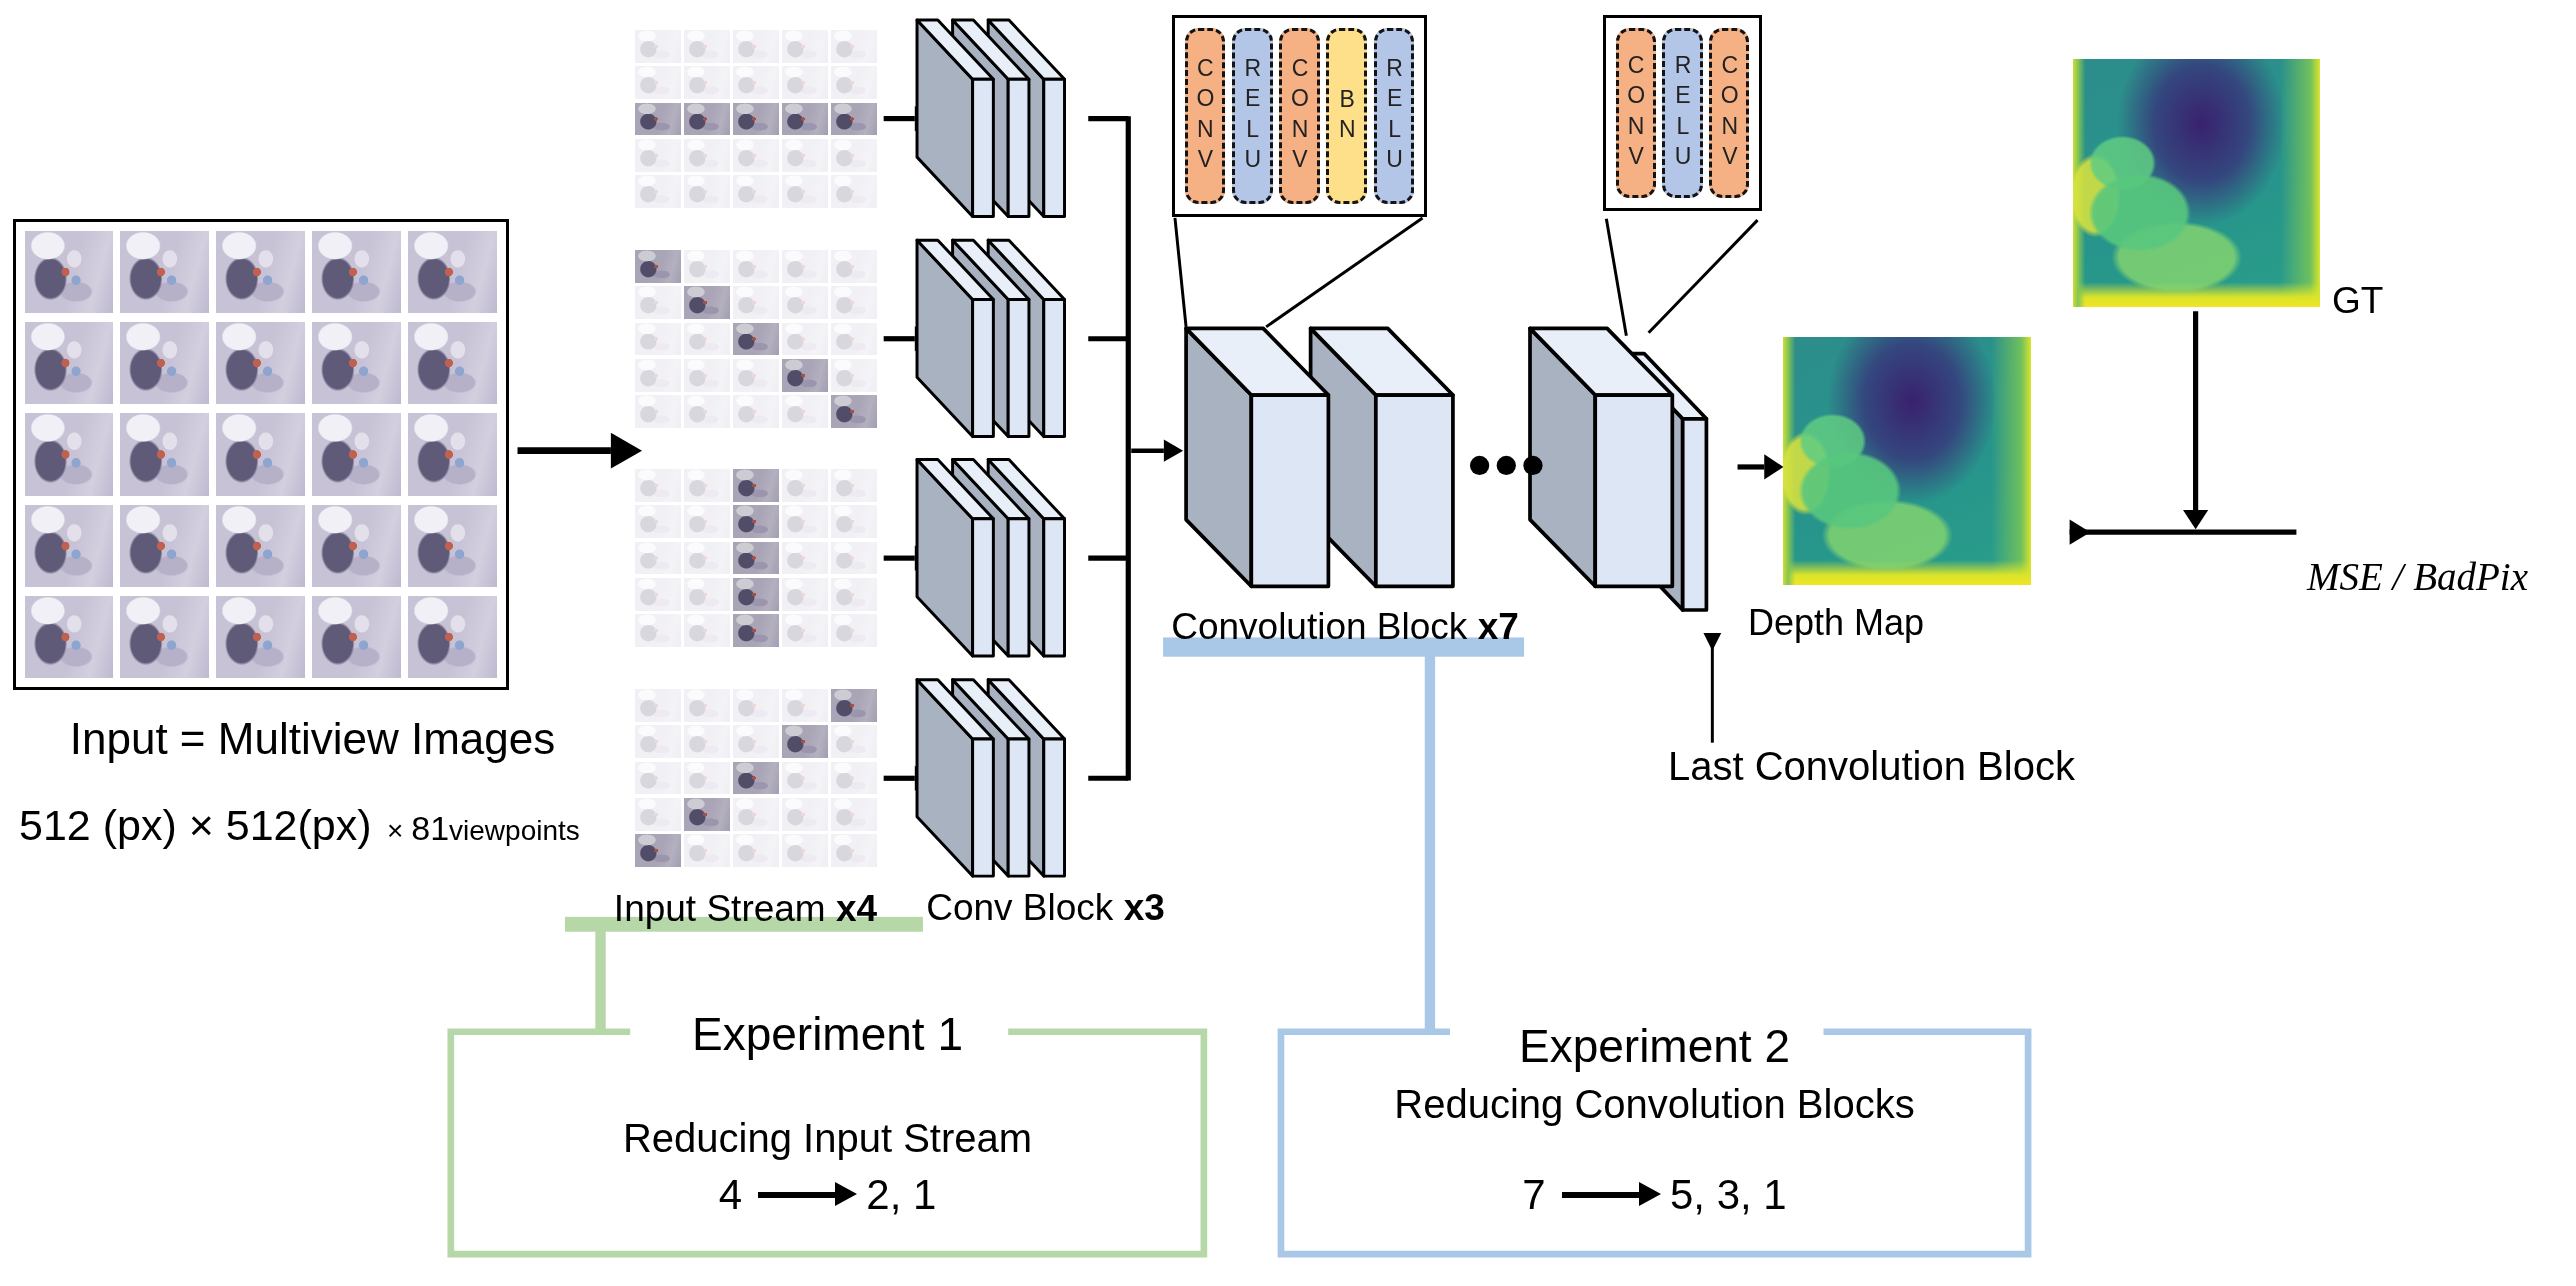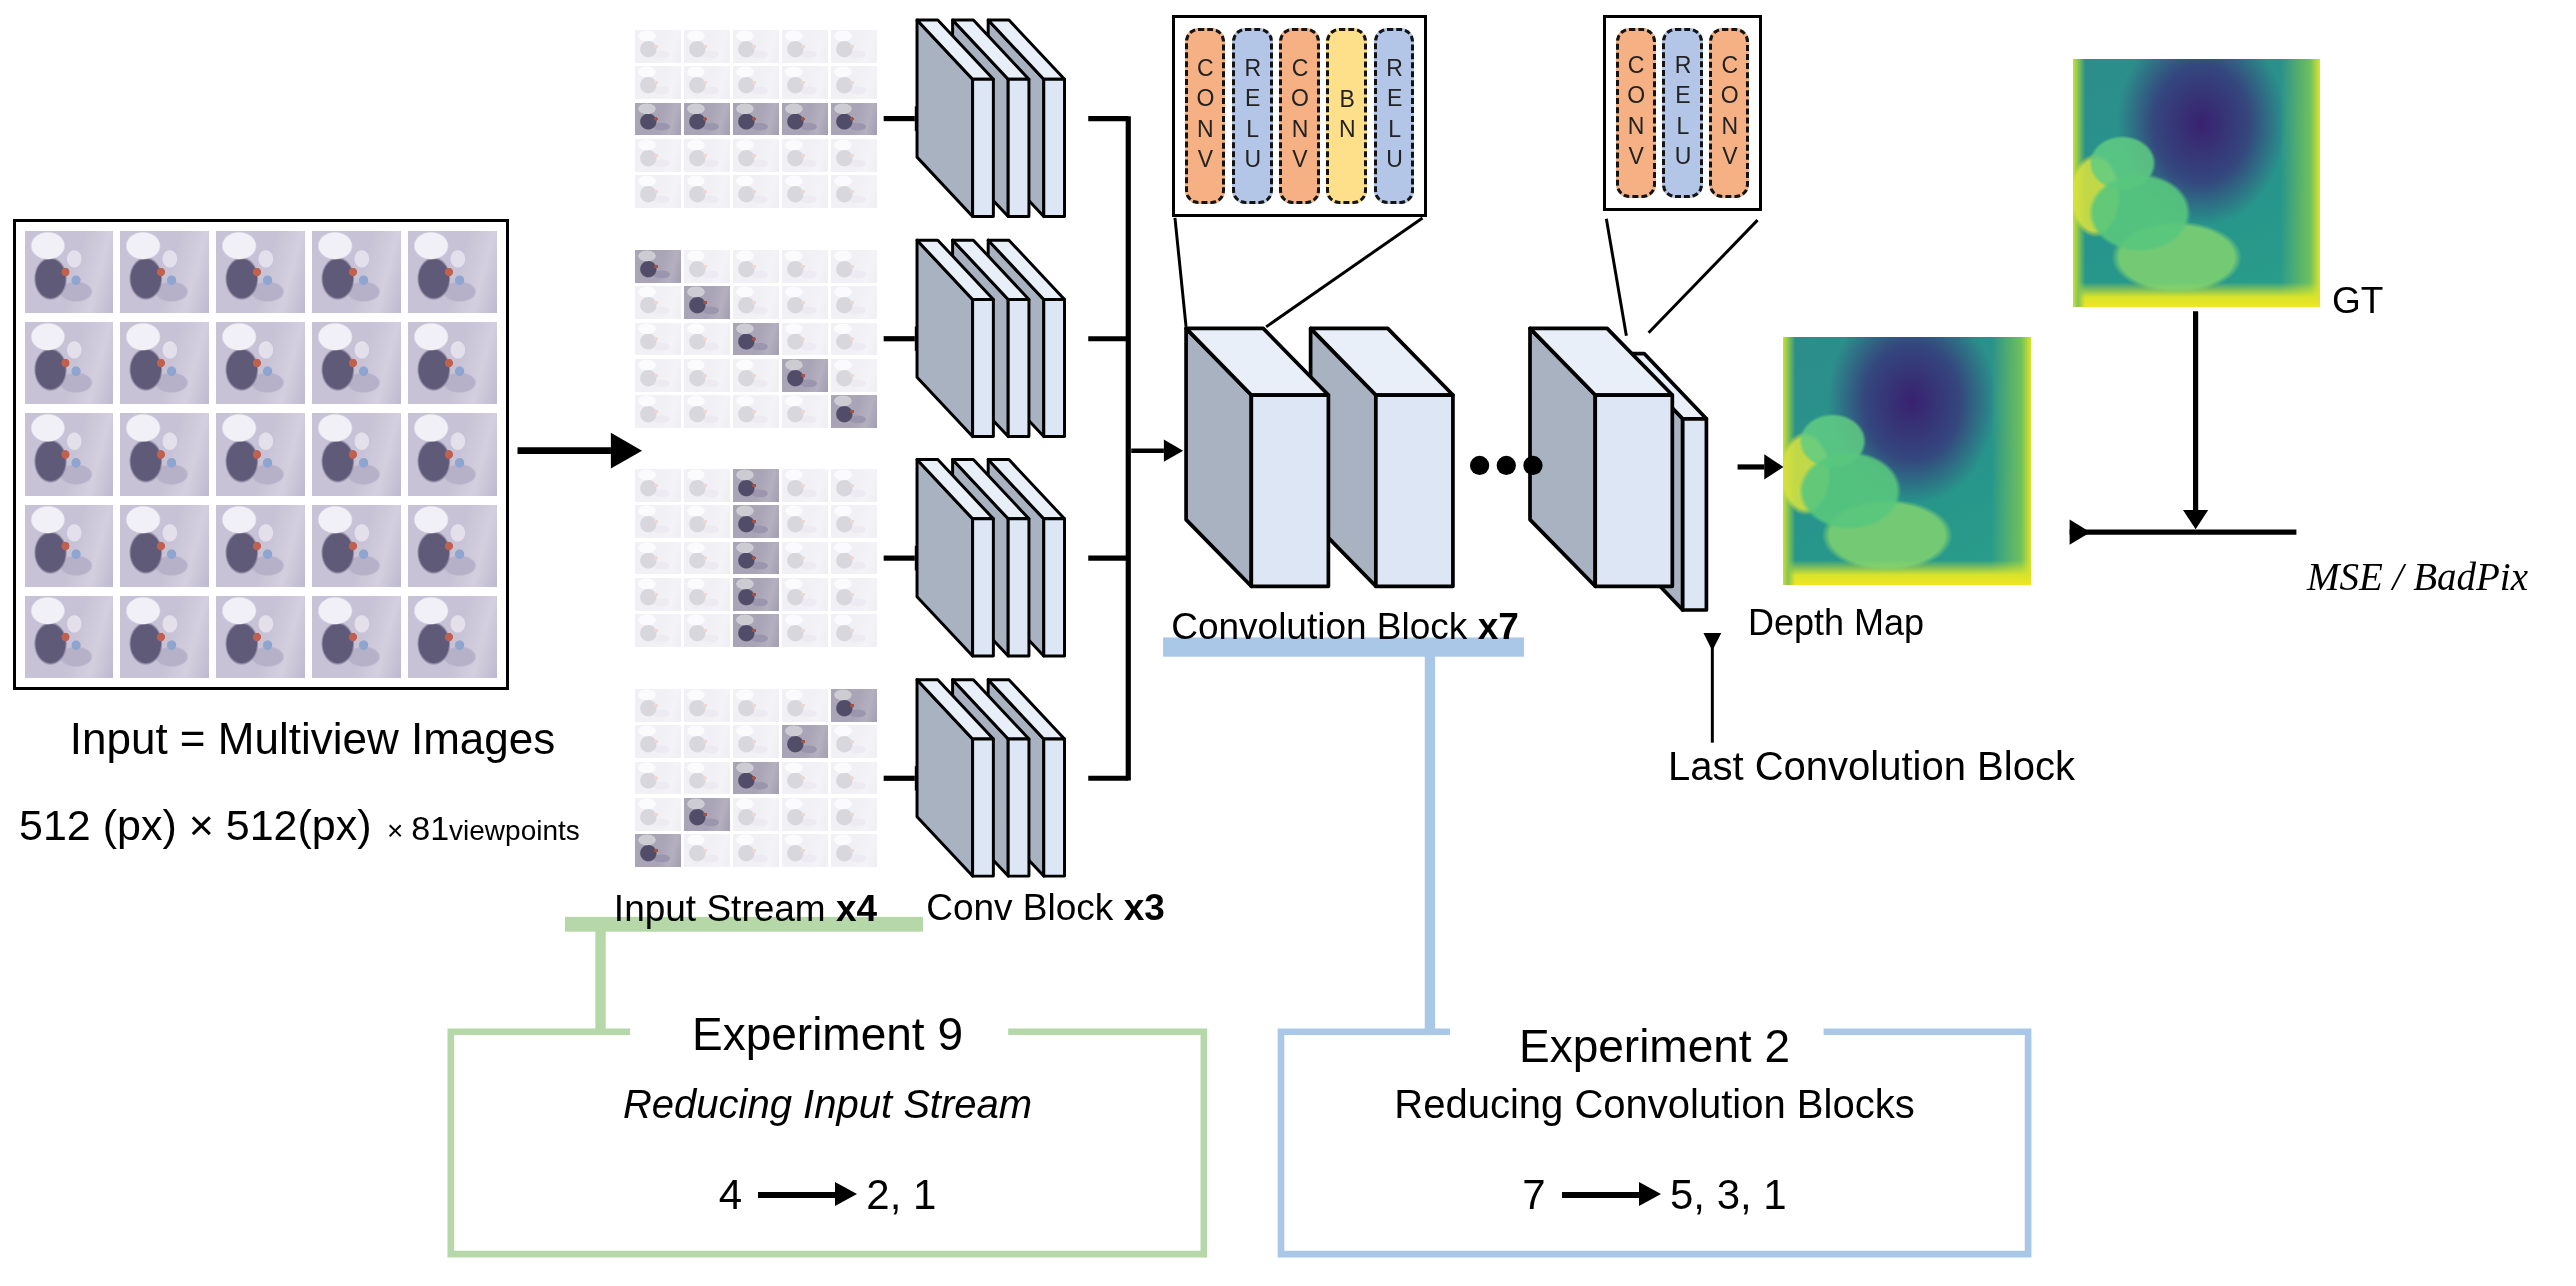--- a/index.html
+++ b/index.html
@@ -373,22 +373,22 @@
   <div class="vmap" style="left:1783px;top:337px;width:248px;height:248px;"></div>
   <div class="lbl center" style="left:1712px;top:602px;width:248px;font-size:36px;">Depth Map</div>
 
   <div class="vmap" style="left:2073px;top:59px;width:247px;height:248px;"></div>
   <div class="lbl" style="left:2332px;top:280px;font-size:37px;">GT</div>
 
   <div class="lbl mse" style="left:2307px;top:510px;">MSE / BadPix</div>
 
   <div class="lbl center" style="left:1668px;top:744px;width:404px;font-size:40px;">Last Convolution Block</div>
 
-  <div class="lbl center exp-title" style="left:451px;top:1007px;width:753px;">Experiment 9</div>
-  <div class="lbl center exp-sub" style="left:451px;top:1082px;width:753px;font-style:italic;">Reducing Input Stream</div>
+  <div class="lbl center exp-title" style="left:451px;top:1007px;width:753px;">Experiment 1</div>
+  <div class="lbl center exp-sub" style="left:451px;top:1116px;width:753px;">Reducing Input Stream</div>
   <div class="exp-change" style="position:absolute;left:451px;top:1171px;width:753px;">
     <span>4</span>
     <span class="num-arrow"></span>
     <span>2, 1</span>
   </div>
 
   <div class="lbl center exp-title" style="left:1281px;top:1007px;width:747px;margin-top:12px;">Experiment 2</div>
   <div class="lbl center exp-sub" style="left:1281px;top:1082px;width:747px;">Reducing Convolution Blocks</div>
   <div class="exp-change" style="position:absolute;left:1281px;top:1171px;width:747px;">
     <span>7</span>

